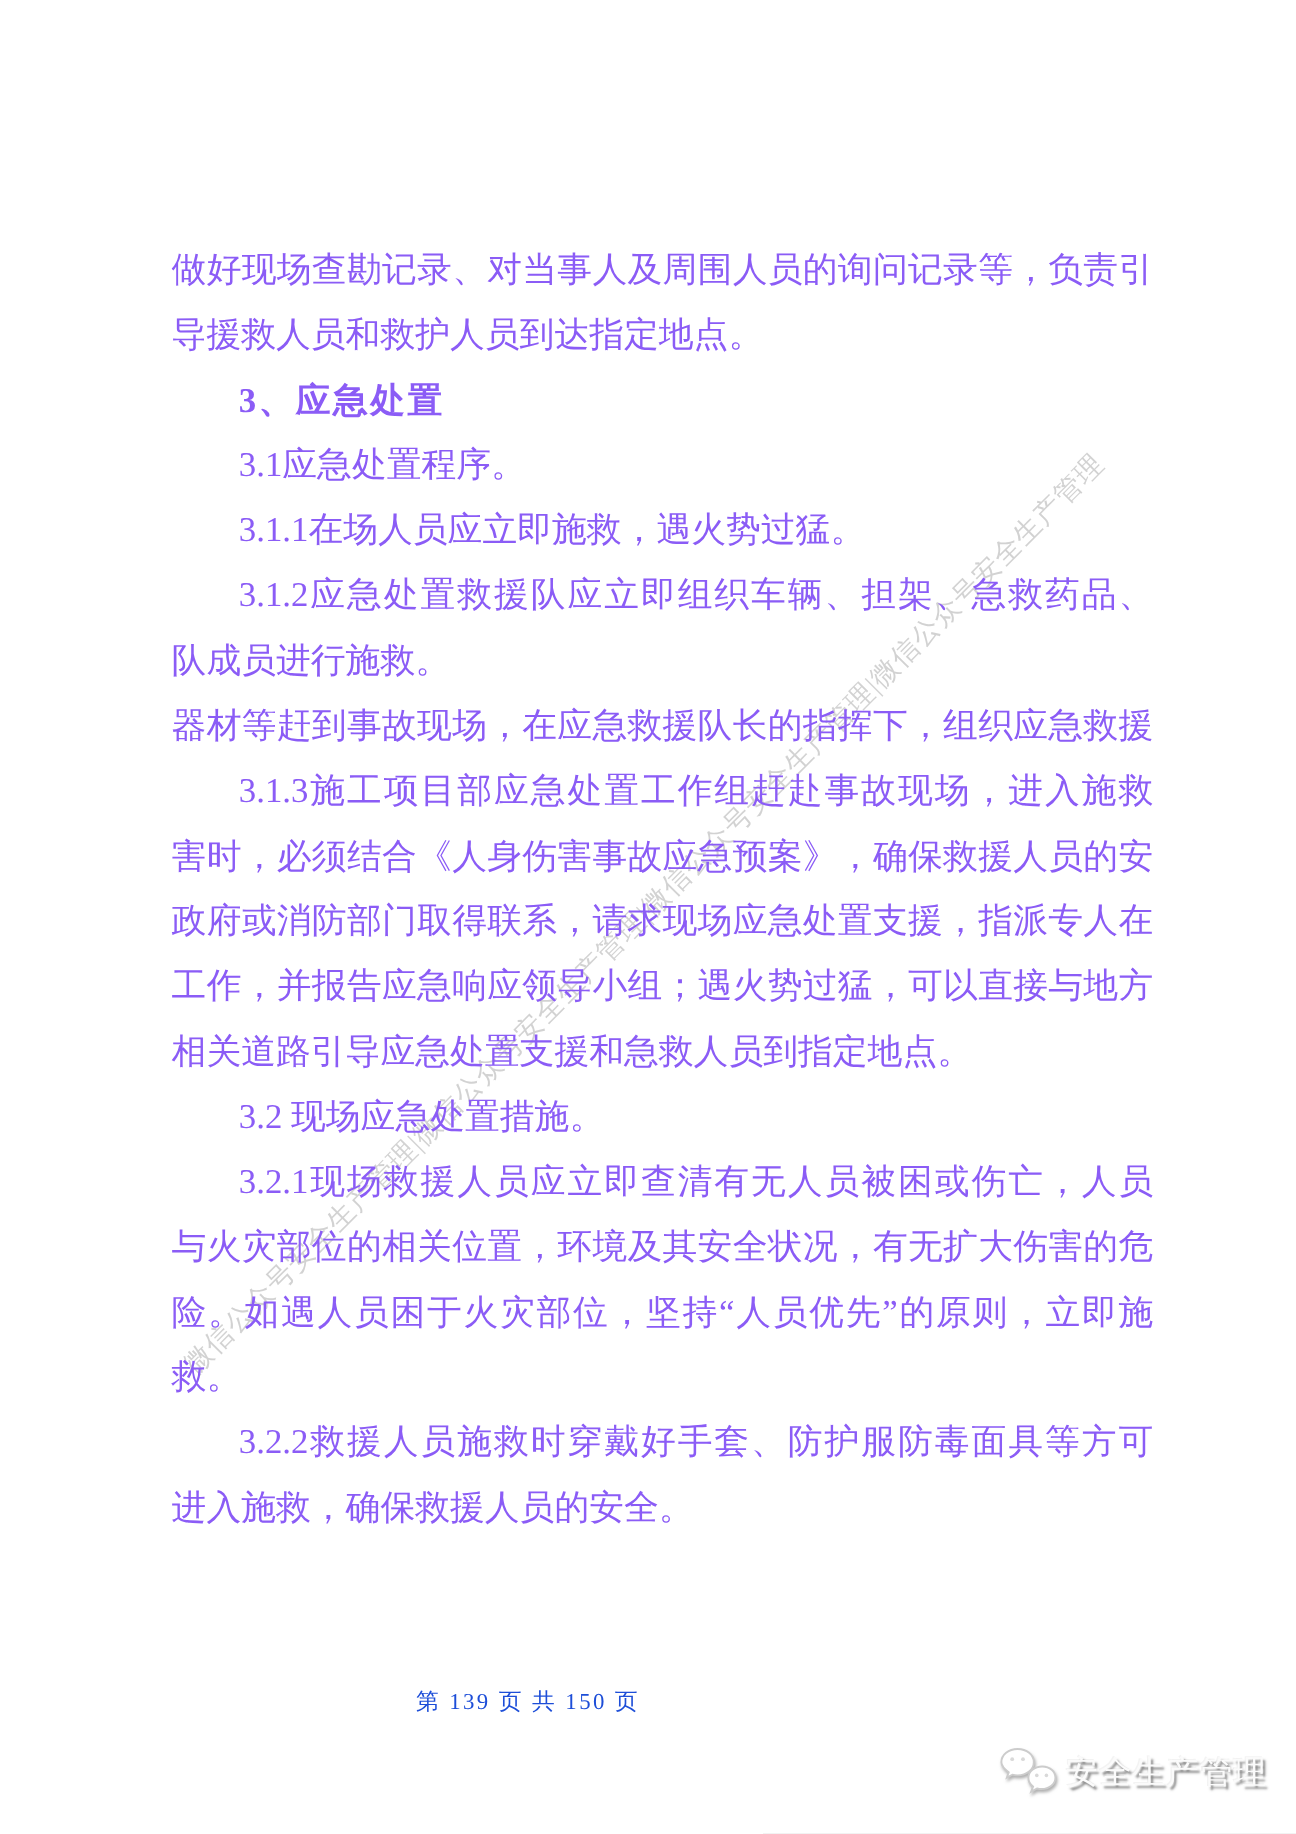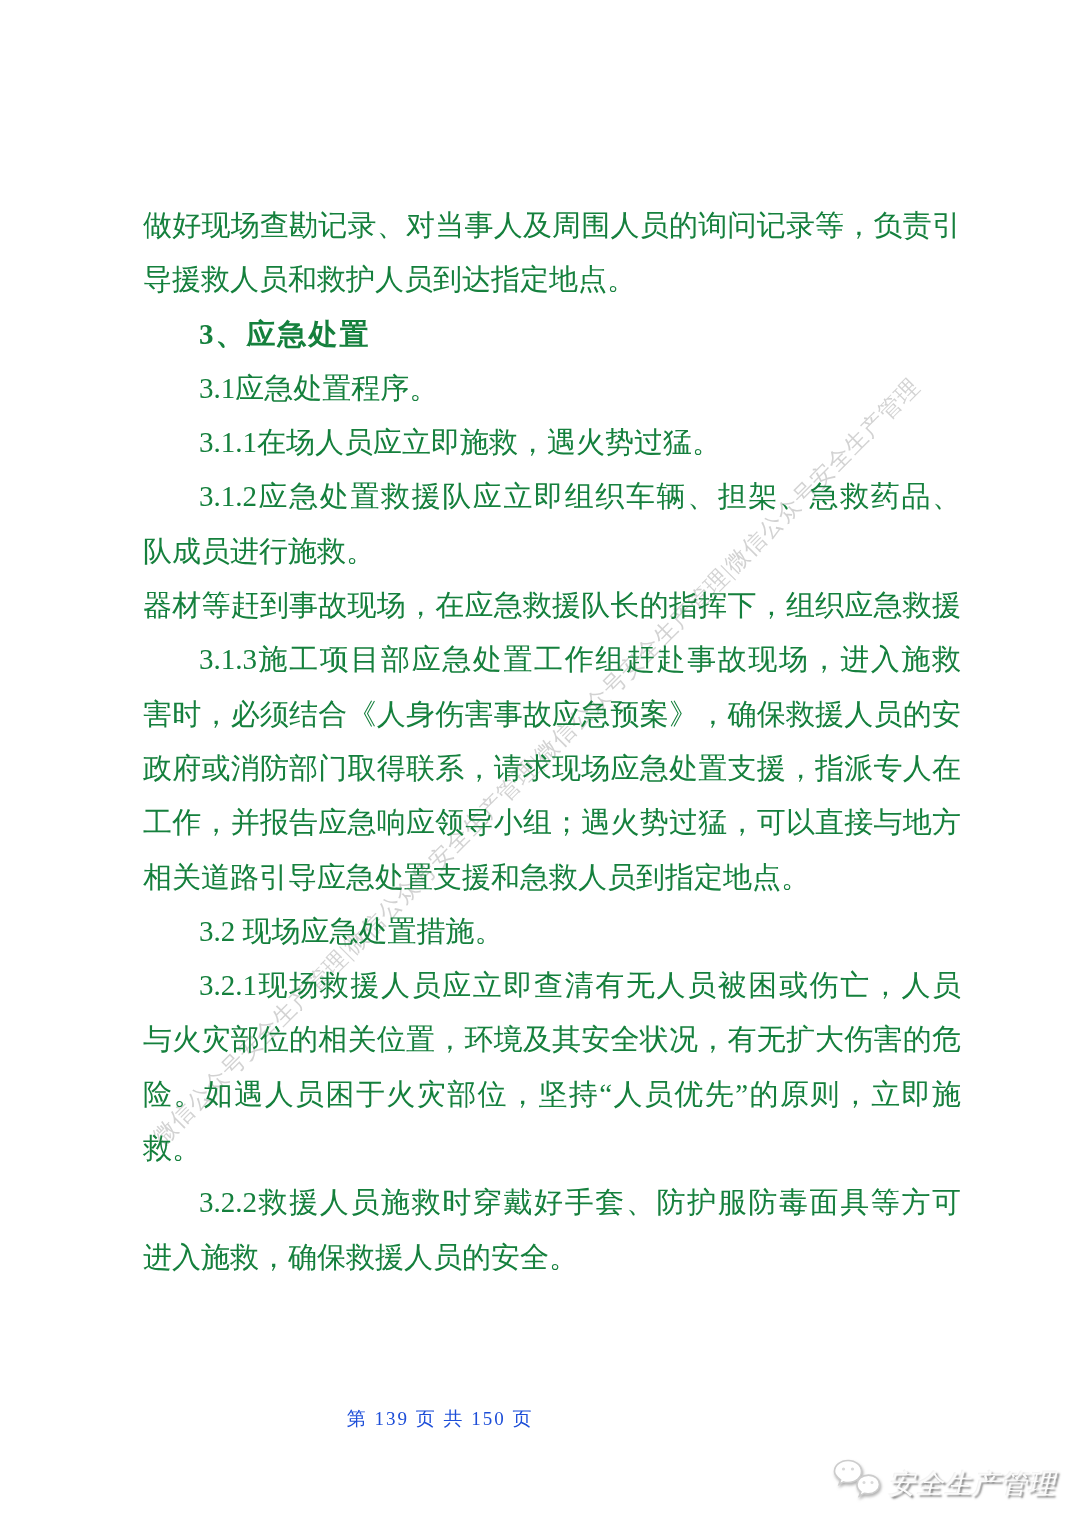--- a/index.html
+++ b/index.html
@@ -26,21 +26,21 @@
     white-space:nowrap;
     z-index:0;
     user-select:none;
   }
   
   .doc{
     position:absolute;
     left:143px;top:198px;
     width:818px;
     z-index:1;
-    color:#15803d;
+    color:#8b5cf6;
   }
   .line{
     height:54.3px;
     line-height:54.3px;
     font-size:29px;
     white-space:nowrap;
     text-align:justify;
   }
   .line.full{text-align-last:justify;white-space:normal;height:54.3px;overflow:hidden;}
   .line.indent{padding-left:56px;}
@@ -60,23 +60,22 @@
     color:#1d4ed8;
     letter-spacing:2px;
     z-index:1;
   }
   
   .badge{
     position:absolute;
     left:832px;top:1452px;
     height:50px;
     display:flex;
-    align-items:flex-end;
+    align-items:center;
     z-index:1;
-    font-style:italic;
   }
   .badge .wicon{
     width:50px;height:44px;
     filter:drop-shadow(1.5px 2px 1.5px rgba(110,110,110,.55));
   }
   .badge .blabel{
     margin-left:6px;
     font-family:"Liberation Sans","DejaVu Sans",sans-serif;
     font-size:27px;
     letter-spacing:1px;

